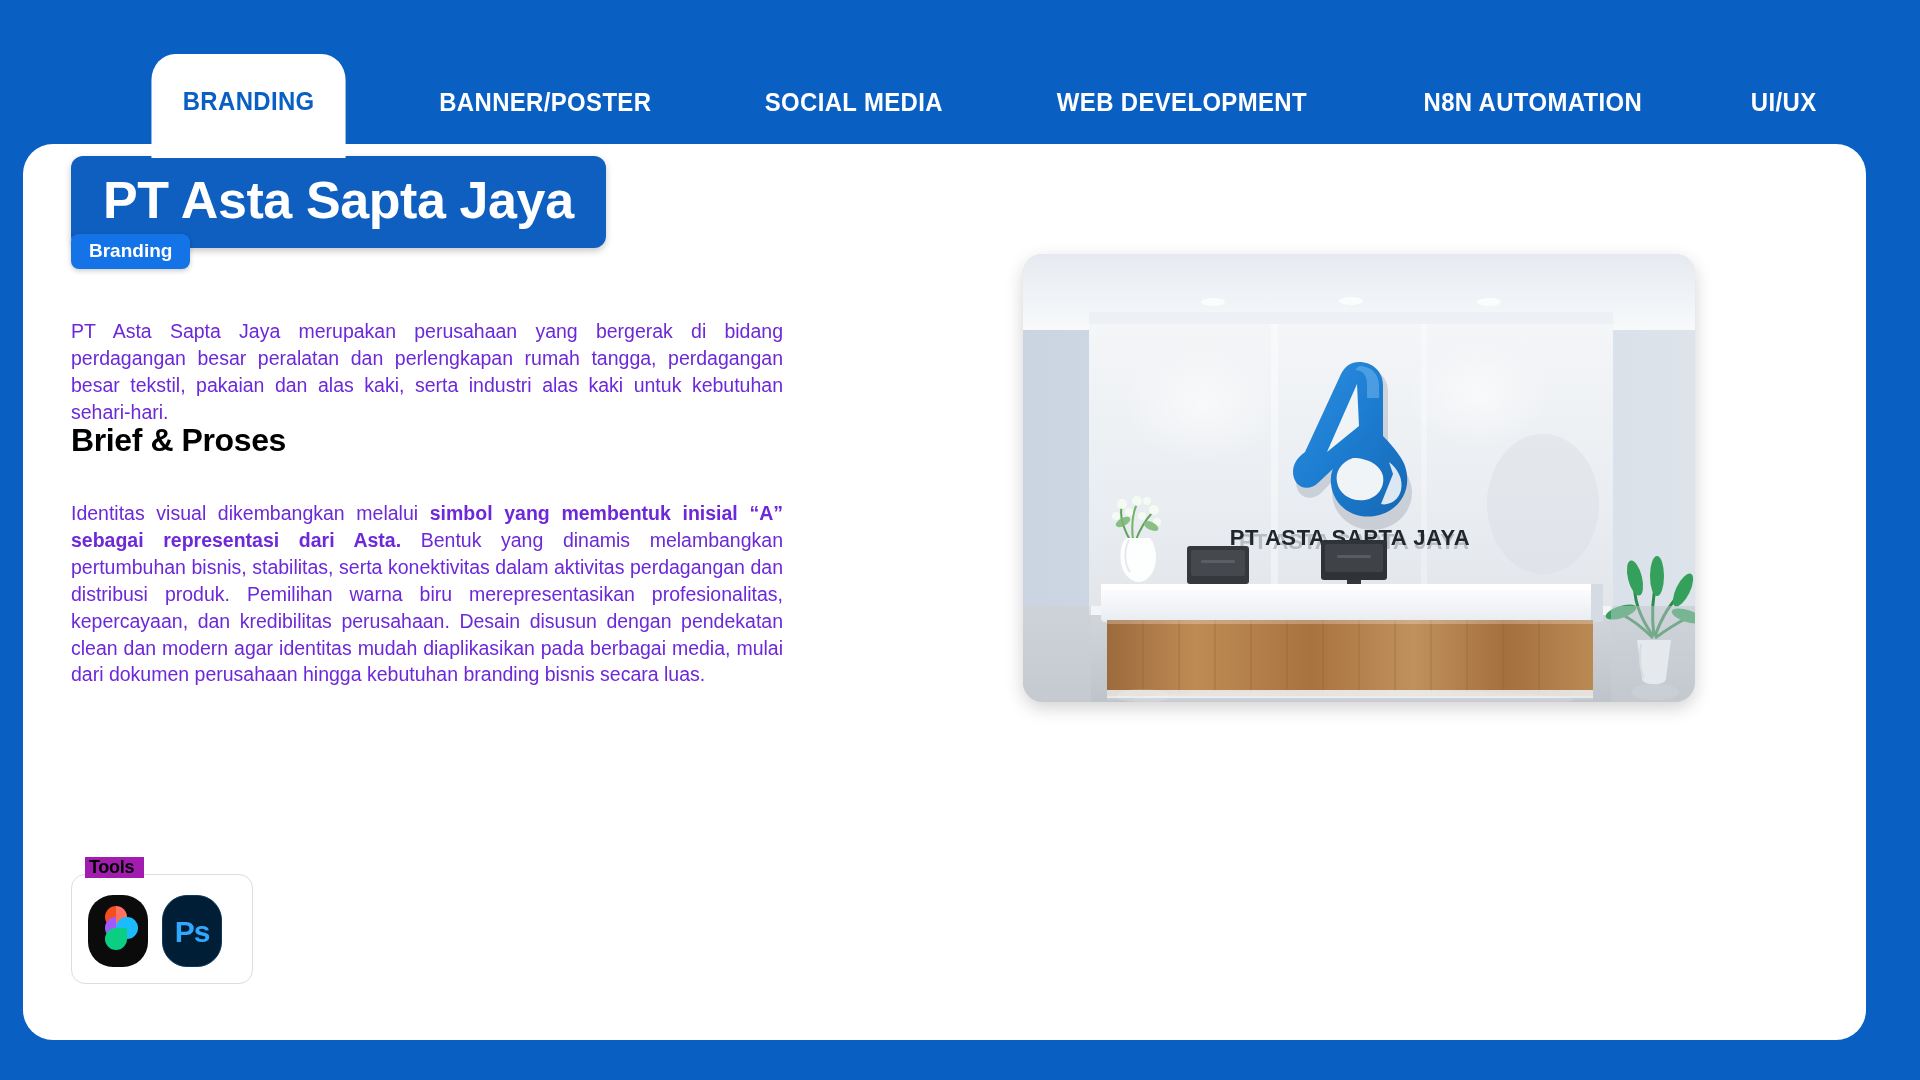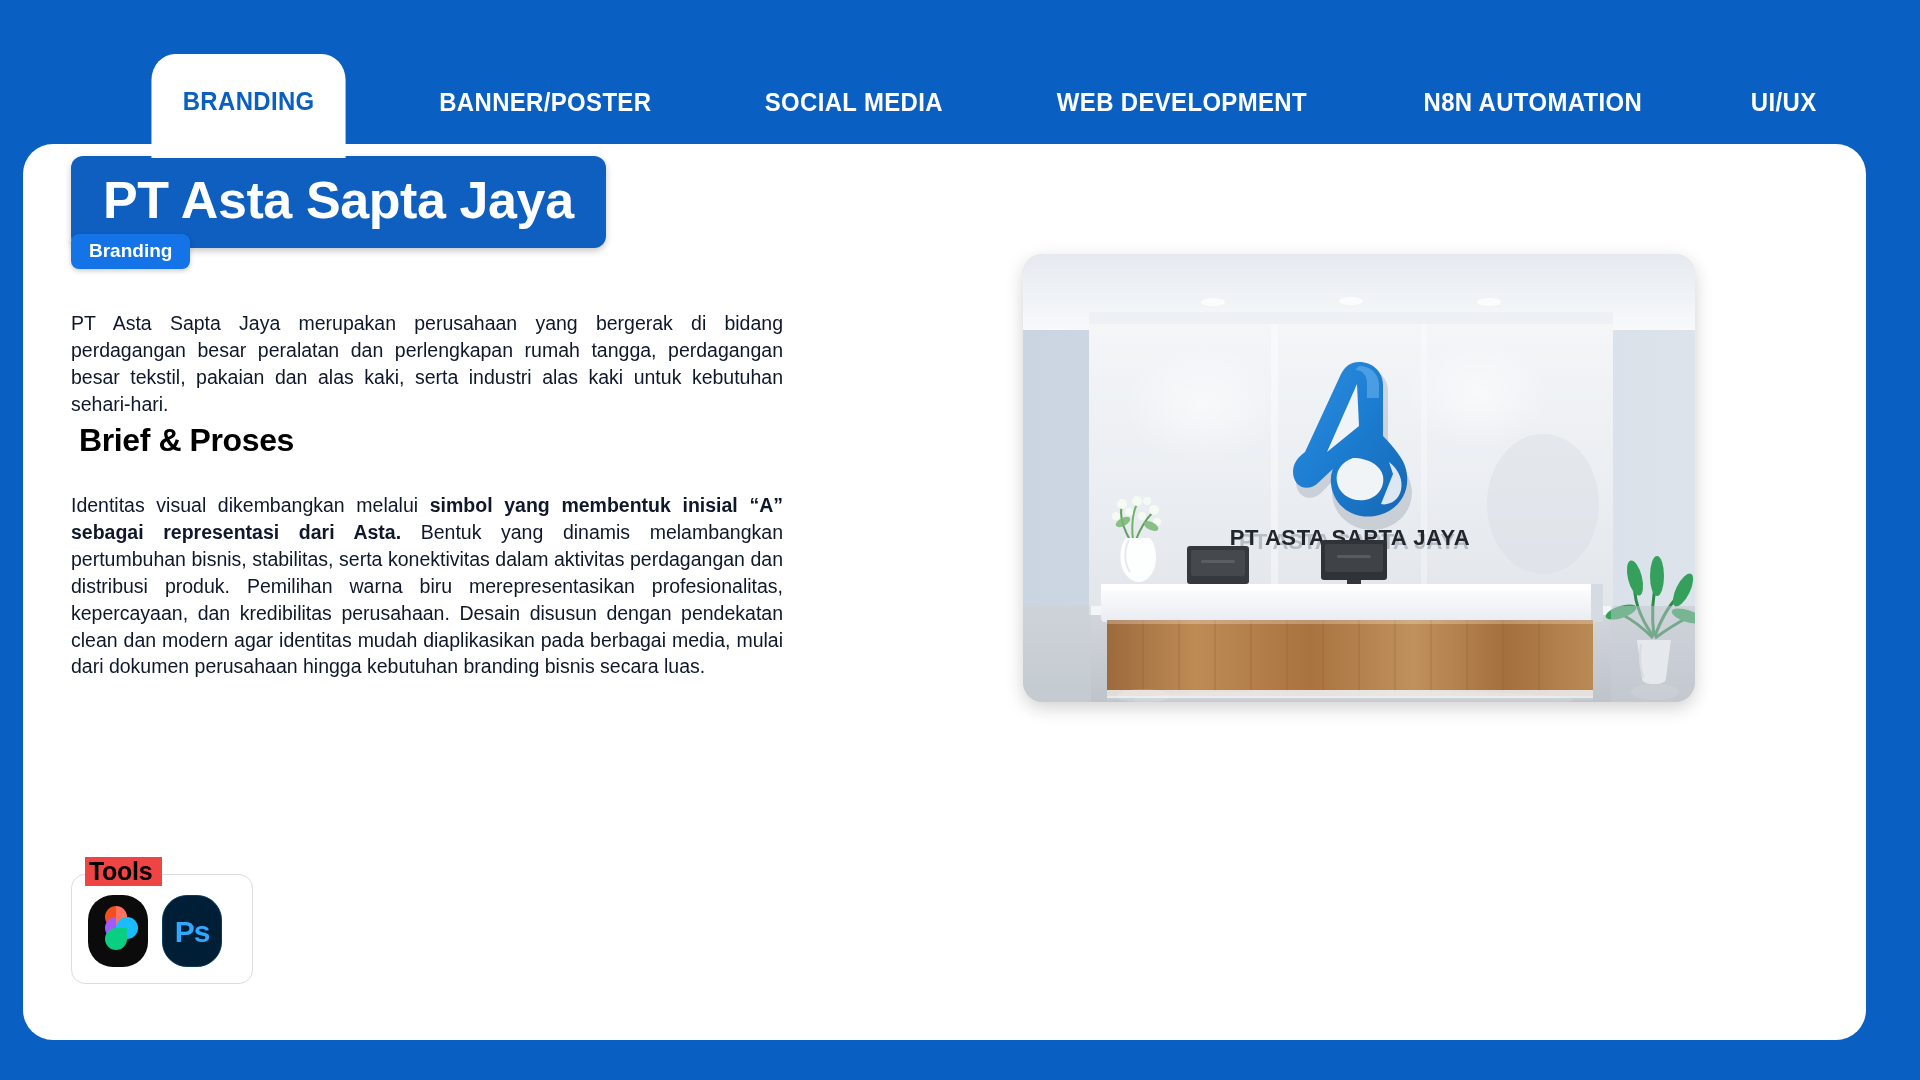--- a/index.html
+++ b/index.html
@@ -114,40 +114,39 @@
     color: #FFFFFF;
     font-size: 19px;
     font-weight: bold;
     padding: 6px 18px 7px 18px;
     border-radius: 8px;
     box-shadow: 0 2px 5px rgba(0,0,0,0.2);
     white-space: nowrap;
   }
 
   .para {
-    margin-top: 8px;
-    color: #0f172a;
+    margin-top: 16px;
+    color: #6d28d9;
     font-size: 19.5px;
     line-height: 1.38;
     text-align: justify;
     text-justify: inter-word;
   }
   .para b { font-weight: bold; }
 
   .p1 { position: absolute; left: 0; top: 146px; width: 712px; }
 
   .section-head {
     position: absolute;
     left: 0;
     top: 266px;
     font-size: 32px;
     font-weight: bold;
     letter-spacing: -0.4px;
     color: #000000;
-    margin-left: 8px;
   }
 
   .p2 { position: absolute; left: 0; top: 328px; width: 712px; }
 
   
   .tools {
     position: absolute;
     left: 48px;
     top: 730px;
     width: 182px;
@@ -157,23 +156,23 @@
     border-radius: 14px;
     padding: 20px 16px 16px 16px;
     display: flex;
     gap: 14px;
     align-items: center;
   }
   .tools-legend {
     position: absolute;
     left: 14px;
     top: -17px;
-    background: #ef4444;
+    background: #a21caf;
     padding: 0 10px 0 4px;
-    font-size: 25px;
+    font-size: 18px;
     font-weight: bold;
     color: #000000;
     letter-spacing: -0.3px;
   }
 
   .tool-icon {
     width: 60px;
     height: 72px;
     border-radius: 25px;
     position: relative;

